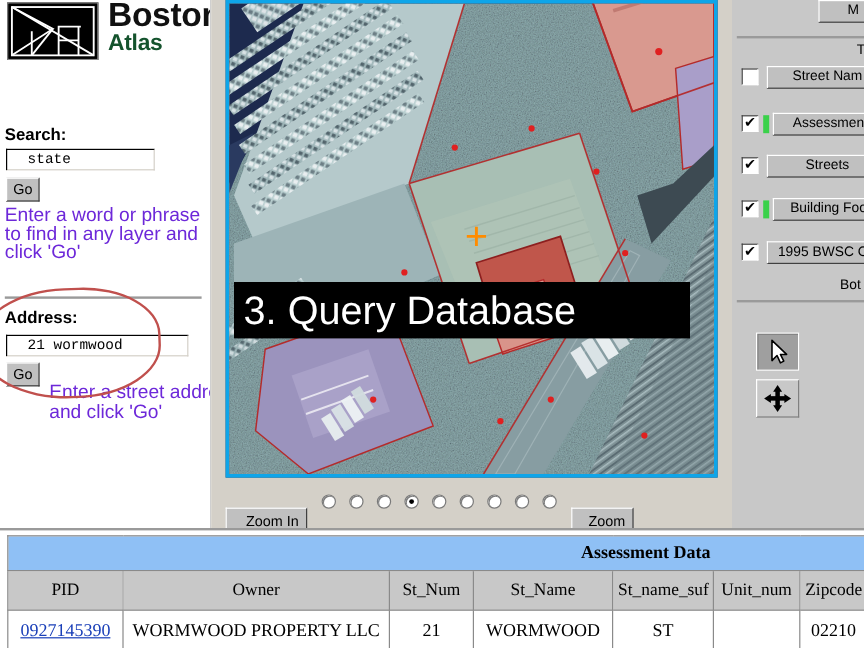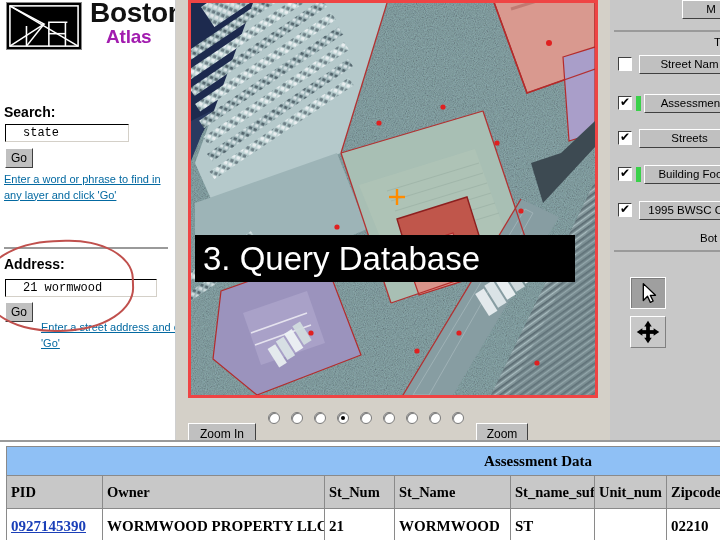--- a/index.html
+++ b/index.html
@@ -47,24 +47,24 @@
     position: absolute;
     left: 84px; top: -2px;
     font-size: 28px;
     font-weight: bold;
     color: #111111;
     letter-spacing: -0.3px;
     line-height: 25px;
   }
   #brand-sub {
     position: absolute;
-    left: 100px; top: 23px;
+    left: 84px; top: 23px;
     font-size: 19px;
     font-weight: bold;
-    color: #a21caf;
+    color: #14532d;
     letter-spacing: -0.2px;
     line-height: 23px;
   }
 
   .field-label {
     position: absolute;
     font-size: 14px;
     font-weight: bold;
     color: #000;
     text-align: right;
@@ -93,25 +93,24 @@
     font-family: "Liberation Sans", sans-serif;
     font-size: 12px;
     color: #000;
     text-align: center;
     line-height: 18px;
     padding: 0;
     cursor: default;
   }
   .hint {
     position: absolute;
-    font-size: 11px;
-    color: #0369a1;
+    font-size: 16px;
+    color: #6d28d9;
     line-height: 15.5px;
     width: 168px;
-    text-decoration: underline;
   }
   #divider-rule {
     position: absolute;
     left: 4px; top: 247px;
     width: 164px; height: 2px;
     background: #9a9a9a;
   }
 
   
   #annotation-circle {
@@ -129,21 +128,21 @@
     position: absolute;
     left: 176px; top: 0;
     width: 434px;
     height: 440px;
     background: #d4d0c8;
   }
   #map-frame {
     position: absolute;
     left: 12px; top: 0px;
     width: 410px; height: 398px;
-    border: 3px solid #ef4444;
+    border: 3px solid #0ea5e9;
     box-sizing: border-box;
     background: #2b3b55;
     overflow: hidden;
   }
   #map-canvas { display:block; width:100%; height:100%; }
 
   #map-overlay-label {
     position: absolute;
     left: 4px;
     top: 232px;
@@ -170,21 +169,21 @@
   .win-btn {
     background: #c0c0c0;
     border: 1px solid;
     border-color: #ffffff #404040 #404040 #ffffff;
     box-sizing: border-box;
     font-family: "Liberation Sans", sans-serif;
     font-size: 12px;
     color: #000;
     height: 22px;
     line-height: 20px;
-    text-align: center;
+    text-align: right;
     cursor: default;
     padding: 0 6px;
     margin-top: 32px;
   }
   #radio-row {
     display: flex;
     align-items: center;
     gap: 11px;
     margin: 0 12px;
   }
@@ -297,25 +296,25 @@
   }
   table.data {
     border-collapse: collapse;
     margin: 4px 0 0 6px;
     font-family: "Liberation Serif", serif;
     width: 716px;
     table-layout: fixed;
   }
   table.data td, table.data th {
     border: 1px solid #8a8a8a;
-    font-weight: bold;
+    font-weight: normal;
     font-size: 14px;
     color: #000;
     padding: 3px 4px;
-    text-align: left;
+    text-align: center;
     white-space: nowrap;
     overflow: hidden;
   }
   tr.title-row td {
     background: #8fc0f5;
     text-align: right;
     font-weight: bold;
     font-size: 15px;
     padding-right: 130px;
     height: 22px;

